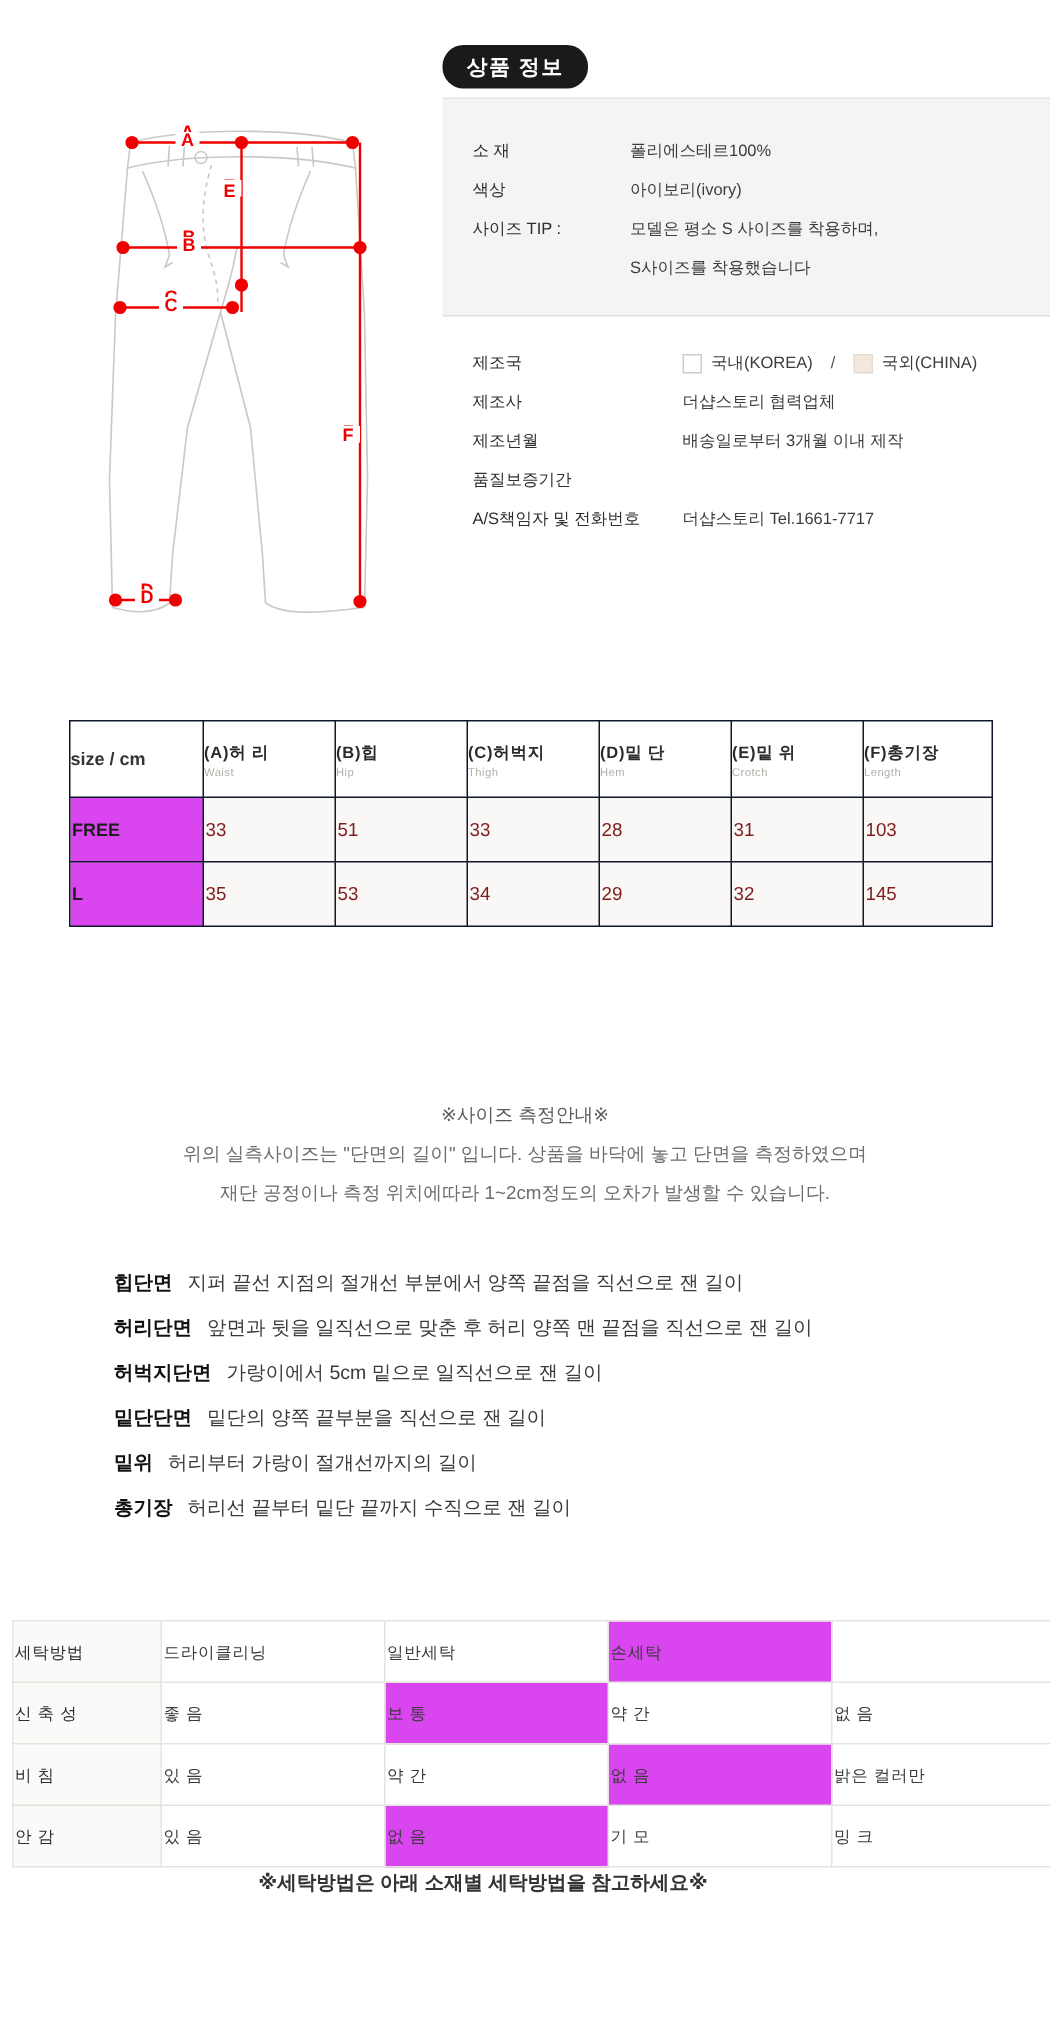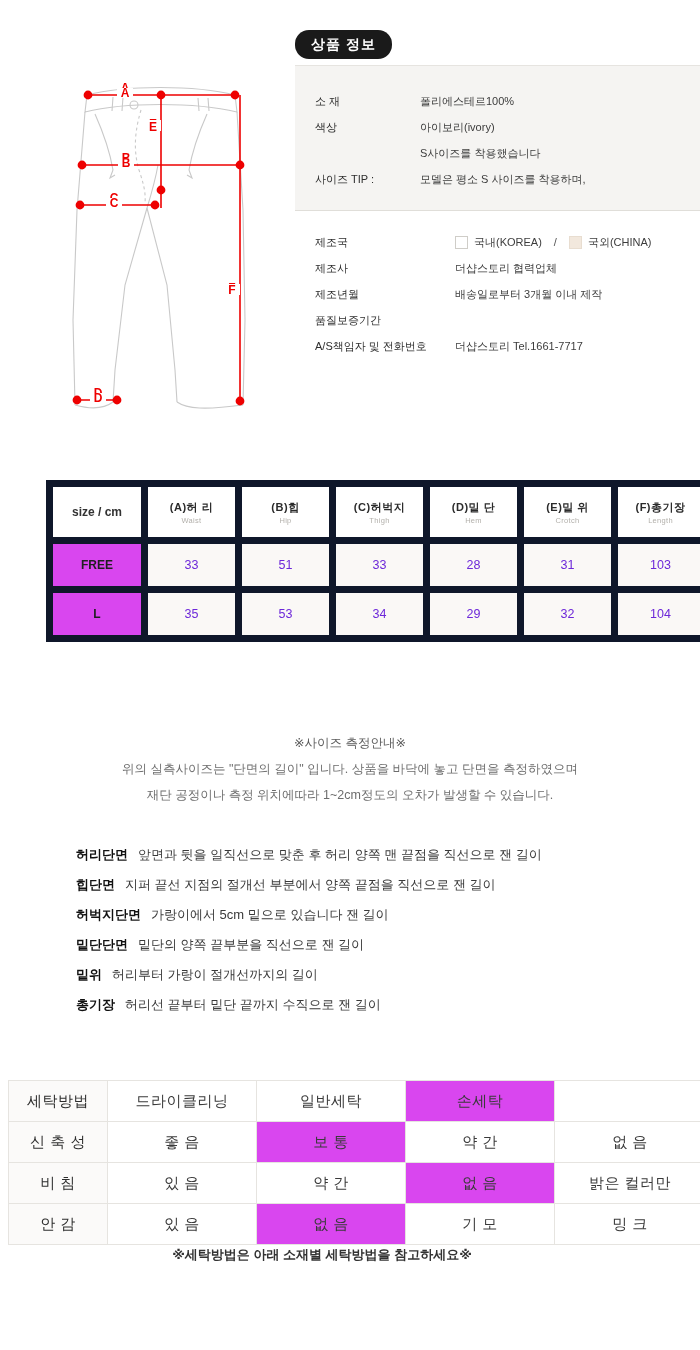--- a/index.html
+++ b/index.html
@@ -126,22 +126,22 @@
     top: 480px;
     width: 608px;
   }
   table.size-table {
     border-collapse: collapse;
     width: 608px;
     table-layout: fixed;
   }
   table.size-table th,
   table.size-table td {
-    border: 7px solid #0f172a;
-    text-align: center;
+    border: 1px solid #0f172a;
+    text-align: left;
     vertical-align: middle;
     font-size: 12px;
     color: #4a4a4a;
   }
   table.size-table th {
     height: 44px;
     background: #ffffff;
     font-weight: bold;
     padding: 3px 0;
   }
@@ -169,21 +169,21 @@
     height: 40px;
     background: #d946ef;
     font-weight: bold;
     font-size: 12px;
     color: #1f1f1f;
   }
   table.size-table td.val {
     height: 40px;
     background: #faf8f6;
     font-size: 12.5px;
-    color: #6d28d9;
+    color: #7f1d1d;
   }
 
   
   .guide-note {
     position: absolute;
     left: 0;
     top: 730px;
     width: 700px;
     text-align: center;
     font-size: 12.5px;
@@ -223,23 +223,23 @@
     width: 684px;
   }
   table.care-table {
     border-collapse: collapse;
     width: 684px;
     table-layout: fixed;
   }
   table.care-table td {
     border: 1px solid #e6e4e0;
     height: 38px;
-    text-align: center;
+    text-align: left;
     vertical-align: middle;
-    font-size: 15px;
+    font-size: 11px;
     color: #3a3a3a;
     background: #ffffff;
     letter-spacing: 0.5px;
     margin-left: 48px;
   }
   table.care-table td.head {
     background: #fbfaf9;
     color: #2e2e2e;
   }
   table.care-table td.hl {
@@ -352,27 +352,27 @@
 
     <div class="info-panel">
       <div class="info-row">
         <div class="info-label">소 재</div>
         <div class="info-value">폴리에스테르100%</div>
       </div>
       <div class="info-row">
         <div class="info-label">색상</div>
         <div class="info-value">아이보리(ivory)</div>
       </div>
+      <div class="info-row">
+        <div class="info-label">사이즈 TIP :</div>
+        <div class="info-value">모델은 평소 S 사이즈를 착용하며,</div>
+      </div>
       <div class="info-row continuation">
         <div class="info-label"></div>
         <div class="info-value">S사이즈를 착용했습니다</div>
-      </div>
-      <div class="info-row">
-        <div class="info-label">사이즈 TIP :</div>
-        <div class="info-value">모델은 평소 S 사이즈를 착용하며,</div>
       </div>
     </div>
 
     <div class="info-panel second">
       <div class="info-row">
         <div class="info-label wide">제조국</div>
         <div class="info-value">
           <span class="origin-line">
             <span class="chk"></span>
             <span>국내(KOREA)</span>
@@ -442,41 +442,41 @@
         <td class="val">31</td>
         <td class="val">103</td>
       </tr>
       <tr>
         <td class="row-head">L</td>
         <td class="val">35</td>
         <td class="val">53</td>
         <td class="val">34</td>
         <td class="val">29</td>
         <td class="val">32</td>
-        <td class="val">104</td>
+        <td class="val">145</td>
       </tr>
     </tbody>
   </table>
 </div>
 
 <div class="guide-note">
   <div class="title">※사이즈 측정안내※</div>
   <div>위의 실측사이즈는 "단면의 길이" 입니다. 상품을 바닥에 놓고 단면을 측정하였으며</div>
   <div>재단 공정이나 측정 위치에따라 1~2cm정도의 오차가 발생할 수 있습니다.</div>
 </div>
 
 <div class="measure-list">
   <div class="measure-item">
+    <b>힙단면</b><span class="desc">지퍼 끝선 지점의 절개선 부분에서 양쪽 끝점을 직선으로 잰 길이</span>
+  </div>
+  <div class="measure-item">
     <b>허리단면</b><span class="desc">앞면과 뒷을 일직선으로 맞춘 후 허리 양쪽 맨 끝점을 직선으로 잰 길이</span>
   </div>
   <div class="measure-item">
-    <b>힙단면</b><span class="desc">지퍼 끝선 지점의 절개선 부분에서 양쪽 끝점을 직선으로 잰 길이</span>
-  </div>
-  <div class="measure-item">
-    <b>허벅지단면</b><span class="desc">가랑이에서 5cm 밑으로 있습니다 잰 길이</span>
+    <b>허벅지단면</b><span class="desc">가랑이에서 5cm 밑으로 일직선으로 잰 길이</span>
   </div>
   <div class="measure-item">
     <b>밑단단면</b><span class="desc">밑단의 양쪽 끝부분을 직선으로 잰 길이</span>
   </div>
   <div class="measure-item">
     <b>밑위</b><span class="desc">허리부터 가랑이 절개선까지의 길이</span>
   </div>
   <div class="measure-item">
     <b>총기장</b><span class="desc">허리선 끝부터 밑단 끝까지 수직으로 잰 길이</span>
   </div>

